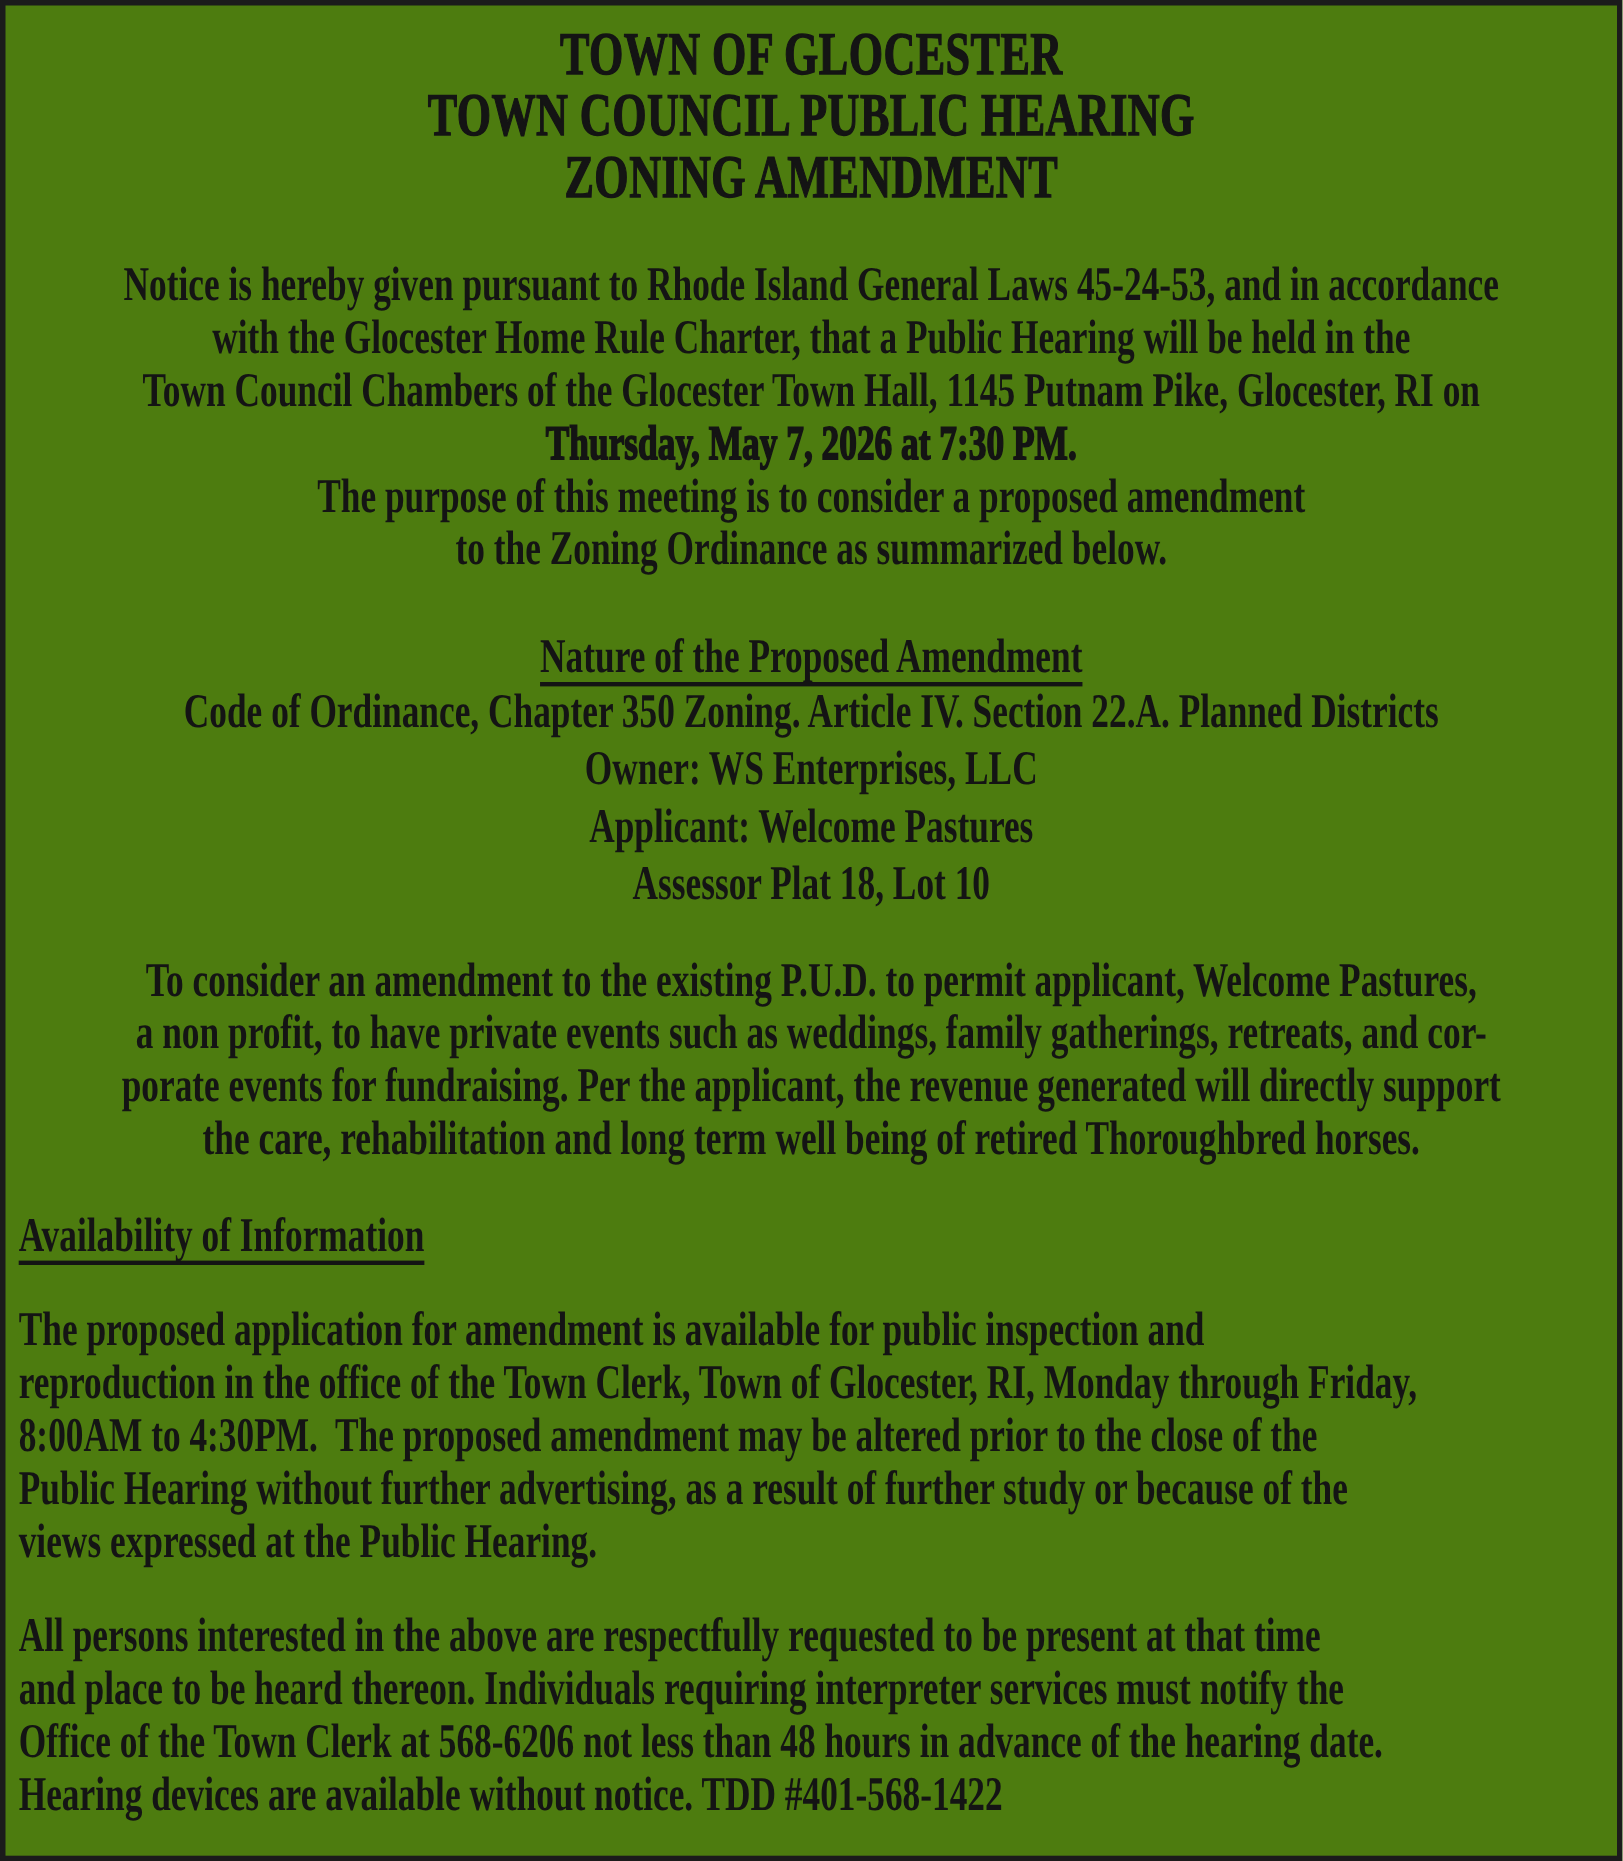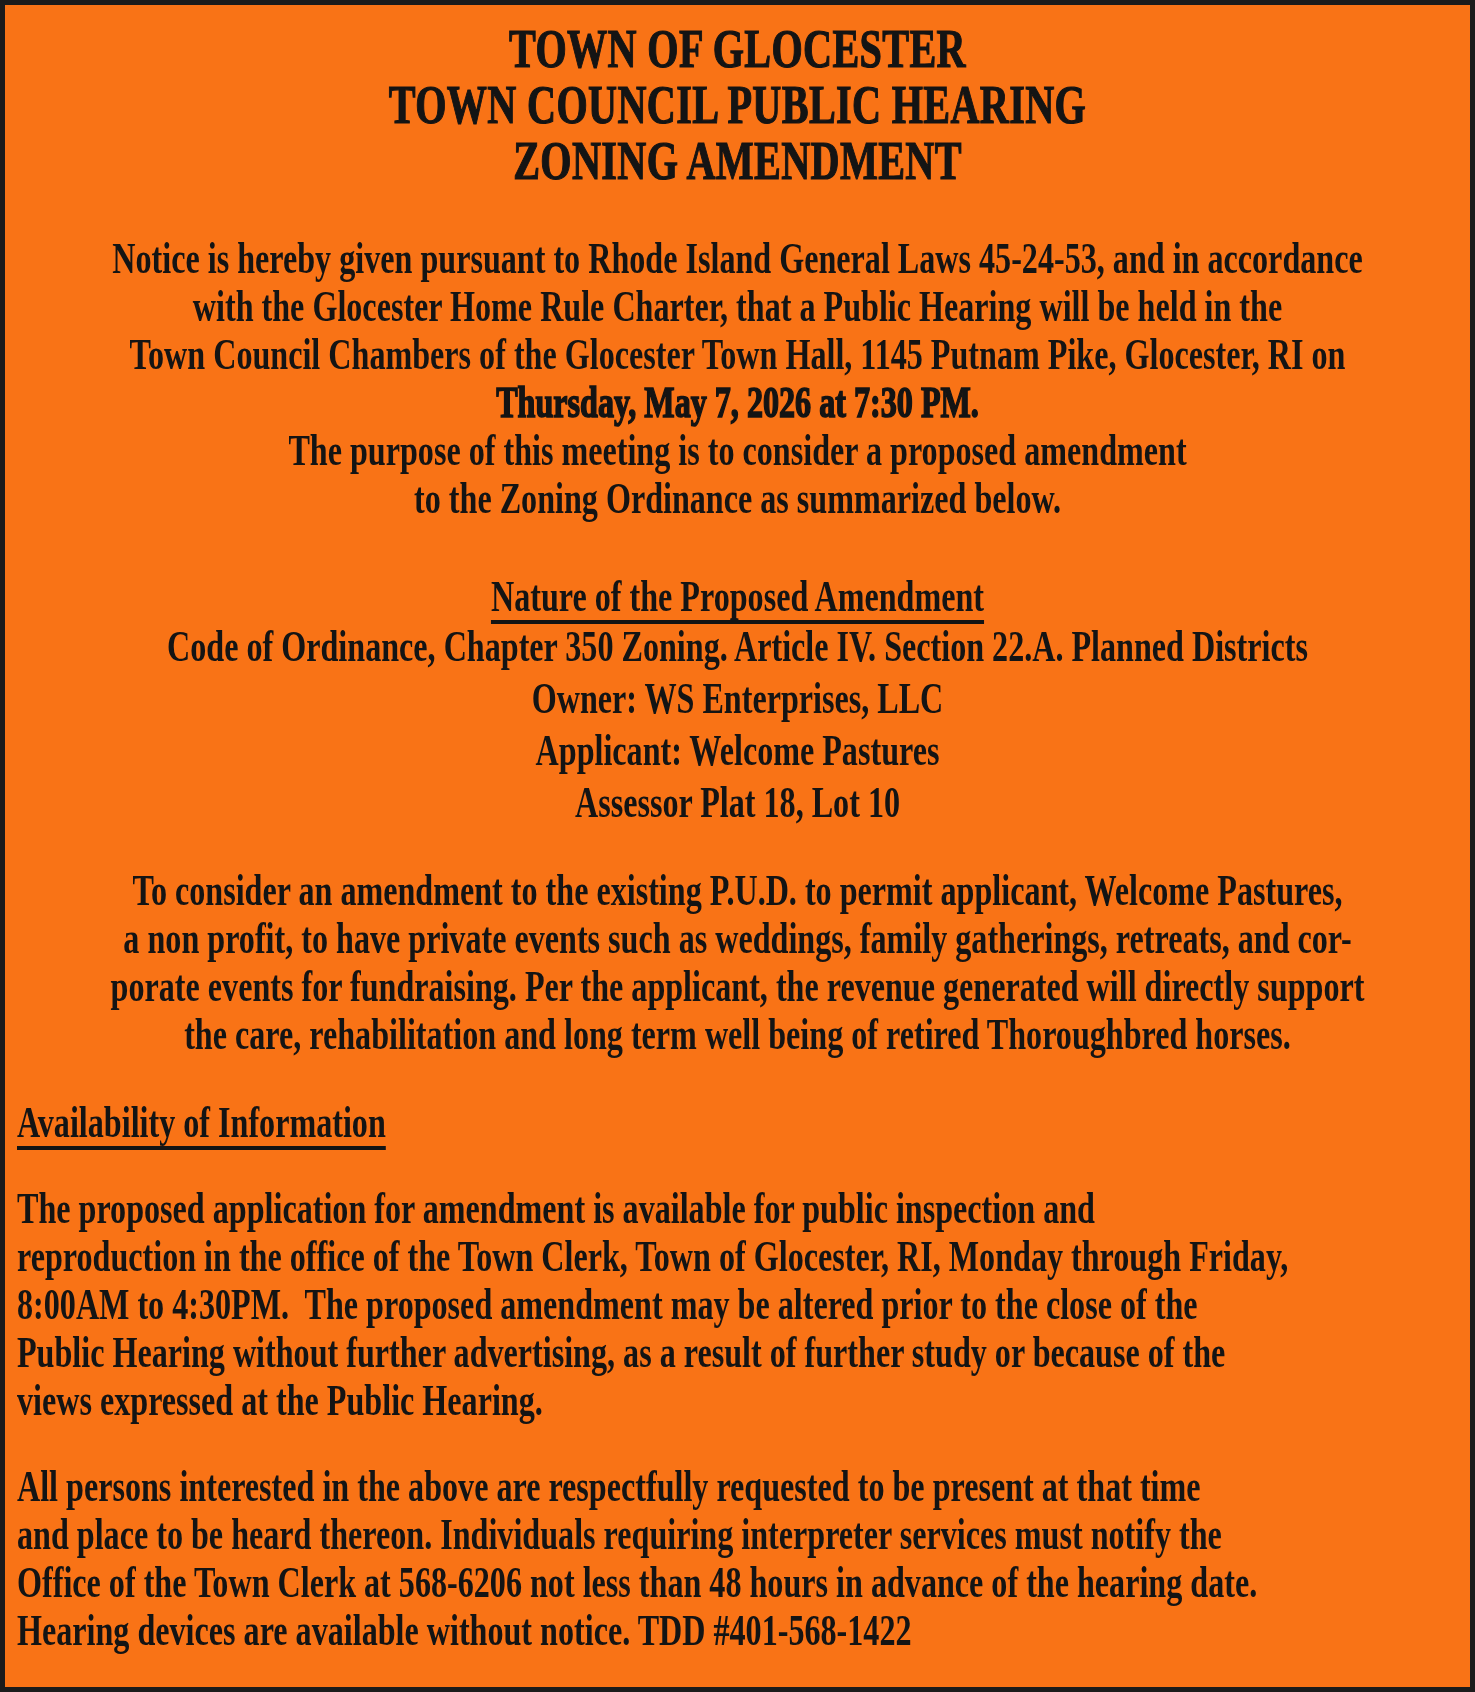--- a/index.html
+++ b/index.html
@@ -6,21 +6,21 @@
     margin: 0;
     padding: 0;
     background: #ffffff;
   }
   .sheet {
     position: relative;
     width: 1475px;
     height: 1692px;
     box-sizing: border-box;
     border: 5px solid #1b1b1b;
-    background: #f97316;
+    background: #4d7c0f;
     padding: 16px 12px;
     overflow: hidden;
     font-family: "Liberation Serif", "DejaVu Serif", serif;
     color: #141414;
   }
   
   .condense {
     width: 1974px;
     transform: scaleX(0.73);
     transform-origin: 0 0;

